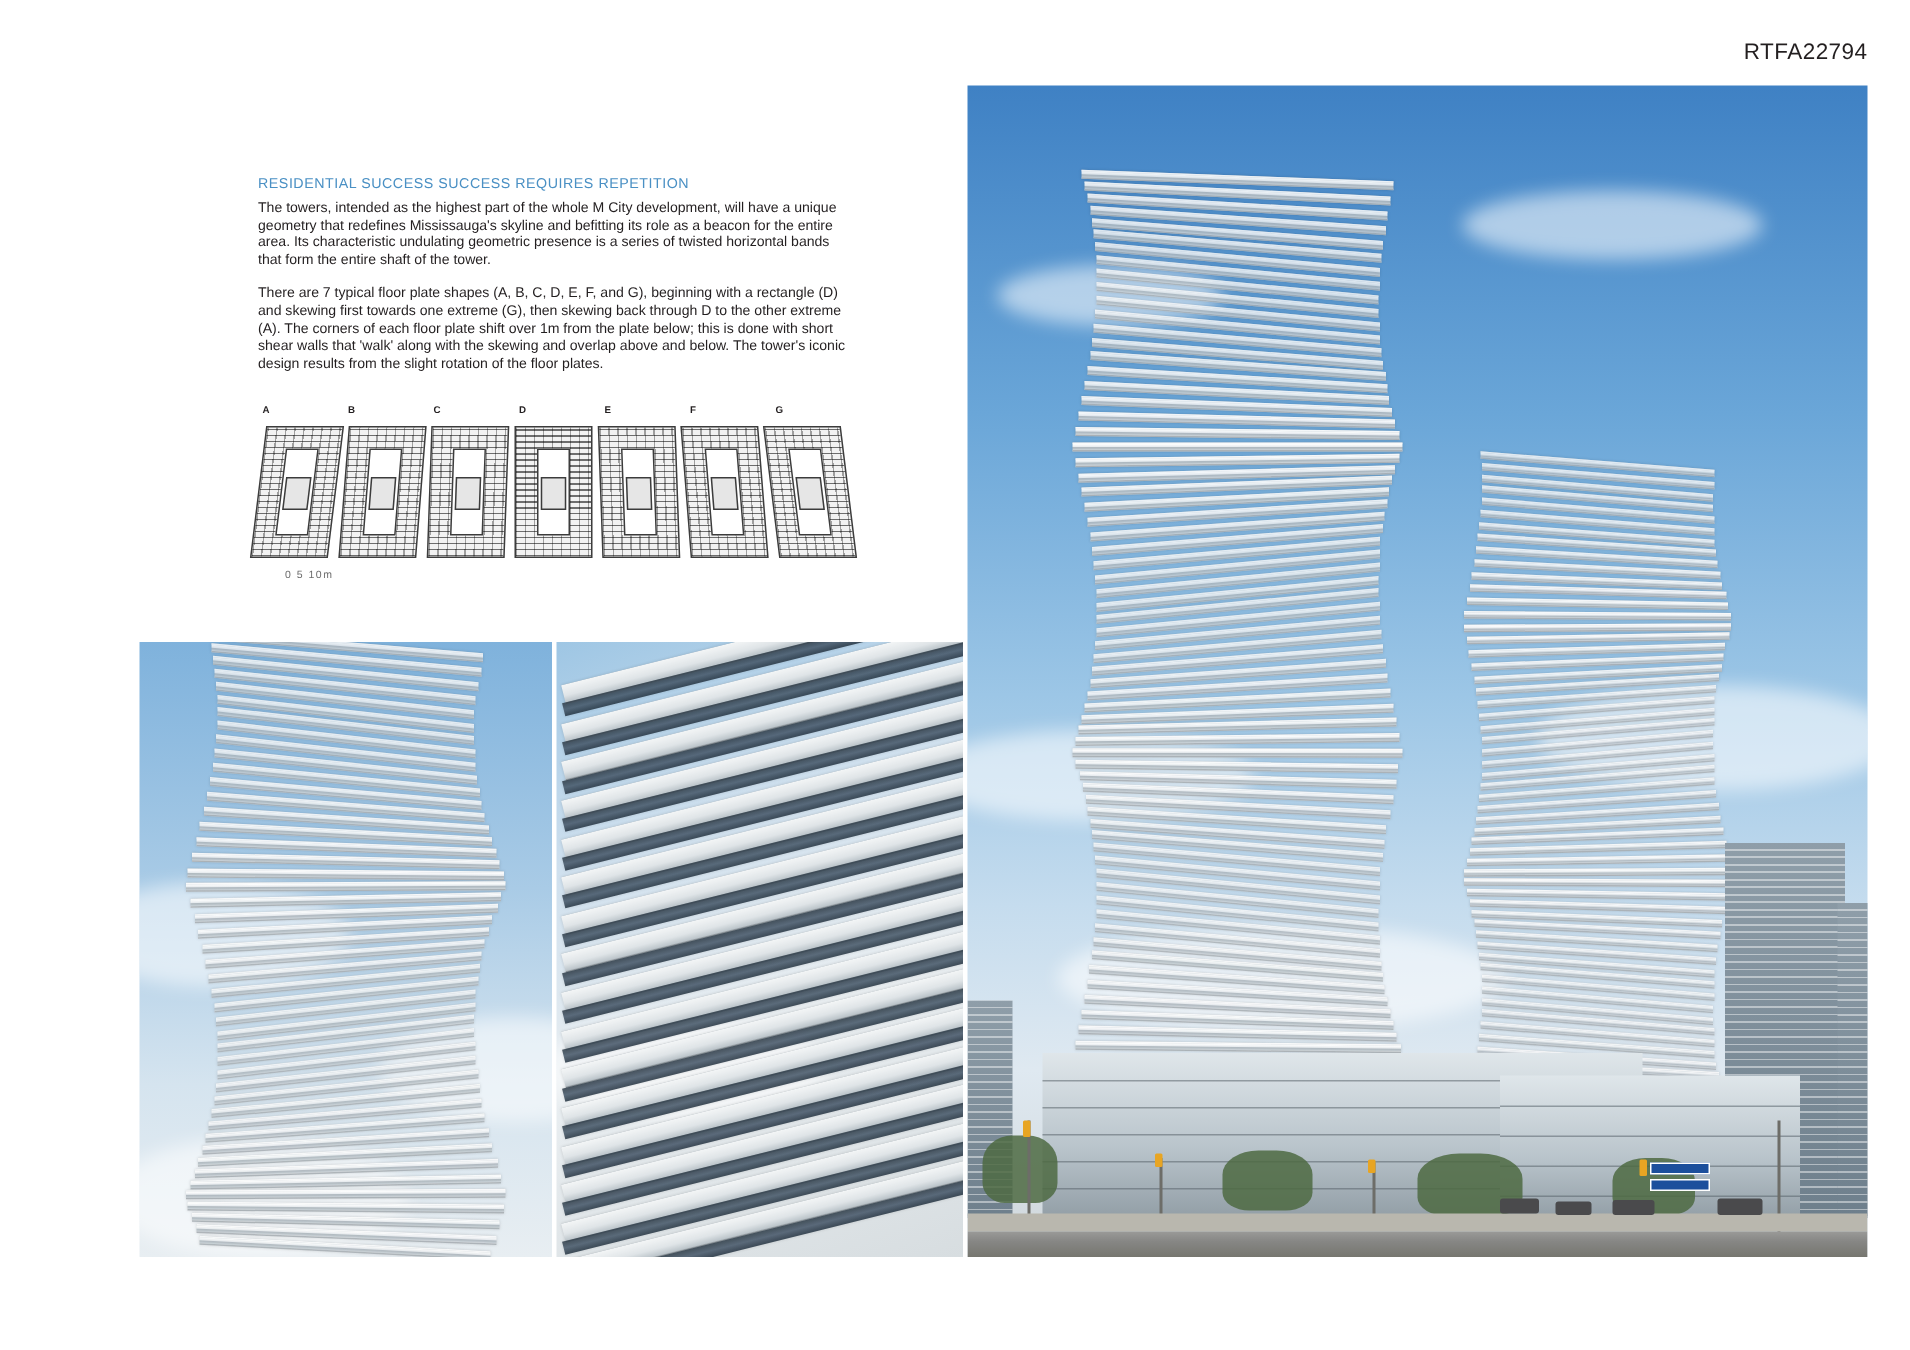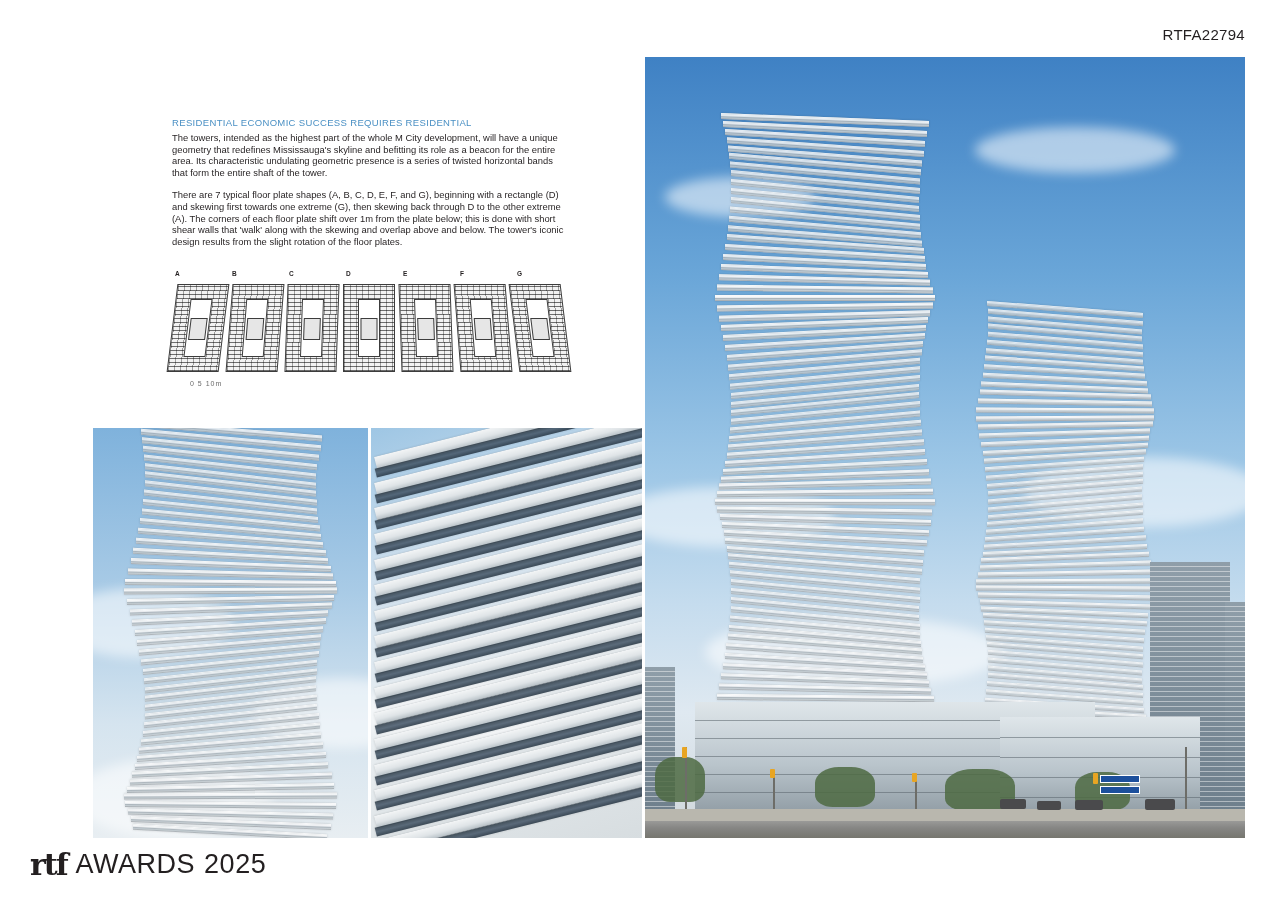--- a/index.html
+++ b/index.html
@@ -254,21 +254,21 @@
   }
 </style>
 </head>
 <body>
 
 <div id="page">
 
   <div class="ref-code">RTFA22794</div>
 
   <div class="text-block">
-    <h2 class="section-title">RESIDENTIAL ECONOMIC SUCCESS REQUIRES RESIDENTIAL</h2>
+    <h2 class="section-title">RESIDENTIAL SUCCESS SUCCESS REQUIRES REPETITION</h2>
     <p class="para">The towers, intended as the highest part of the whole M City development, will have a unique geometry that redefines Mississauga's skyline and befitting its role as a beacon for the entire area. Its characteristic undulating geometric presence is a series of twisted horizontal bands that form the entire shaft of the tower.</p>
     <p class="para">There are 7 typical floor plate shapes (A, B, C, D, E, F, and G), beginning with a rectangle (D) and skewing first towards one extreme (G), then skewing back through D to the other extreme (A).  The corners of each floor plate shift over 1m from the plate below; this is done with short shear walls that 'walk' along with the skewing and overlap above and below. The tower's iconic design results from the slight rotation of the floor plates.</p>
   </div>
 
   <div class="plates">
 
     <div class="plate" style="left:0px;">
       <div class="plate-label" style="left:3px;">A</div>
       <div class="plate-shape" style="transform: skewX(-7deg);">
         <div class="plate-inner"></div>
@@ -598,19 +598,14 @@
         <div class="glass-strip" style="left: -40px; width: 320px; top: 309.8px; height: 8.7125px; transform: rotate(-14deg); opacity: 0.85;"></div>
         <div class="facade-mid" style="left: -40px; width: 320px; top: 323.125px; height: 13.325px; transform: rotate(-14deg);"></div>
         <div class="glass-strip" style="left: -40px; width: 320px; top: 335.425px; height: 8.7125px; transform: rotate(-14deg); opacity: 0.85;"></div>
         <div class="facade-mid" style="left: -40px; width: 320px; top: 348.75px; height: 13.325px; transform: rotate(-14deg);"></div>
         <div class="glass-strip" style="left: -40px; width: 320px; top: 361.05px; height: 8.7125px; transform: rotate(-14deg); opacity: 0.85;"></div>
         <div class="facade-mid" style="left: -40px; width: 320px; top: 374.375px; height: 13.325px; transform: rotate(-14deg);"></div>
         <div class="glass-strip" style="left: -40px; width: 320px; top: 386.675px; height: 8.7125px; transform: rotate(-14deg); opacity: 0.85;"></div>
       </div>
   </div>
 
-  <div class="footer">
-    <span class="rtf-mark">rtf</span>
-    <span class="awards-text">AWARDS</span>
-    <span class="awards-year">2025</span>
-  </div>
 
 </div>
 
 </body></html>

